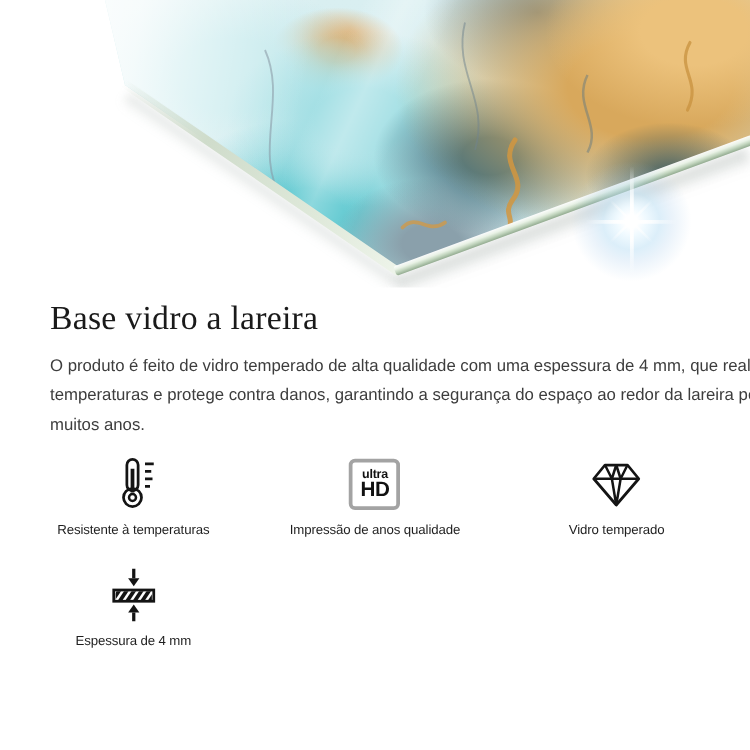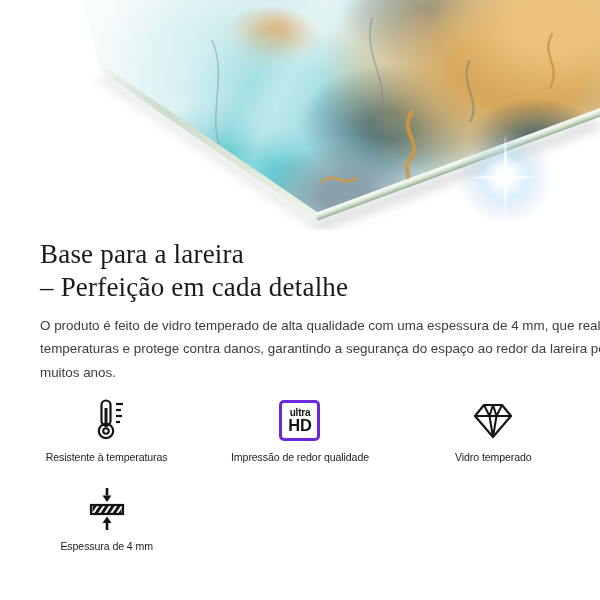--- a/index.html
+++ b/index.html
@@ -49,21 +49,21 @@
   .title{margin:8px 0 0 0;padding:0 0 0 40px;font-family:"Liberation Serif","DejaVu Serif",serif;
     font-weight:400;font-size:27px;line-height:33px;color:#1a1a1a;letter-spacing:.2px;}
   .desc{margin-top:10px;padding-left:40px;color:#3d3d3d;font-size:13.4px;line-height:23.4px;}
   .desc-line{white-space:nowrap;}
 
   
   .features{margin:10px 10px 0 10px;display:grid;grid-template-columns:repeat(3,1fr);row-gap:20px;}
   .feature{text-align:center;}
   .icon-wrap{height:52px;display:flex;align-items:center;justify-content:center;}
   .feature-label{margin-top:5px;font-size:10.6px;letter-spacing:-.1px;color:#1e1e1e;}
-  .uhd-box{width:41px;height:41px;border:3px solid #6d28d9;border-radius:5px;box-sizing:border-box;
+  .uhd-box{width:41px;height:41px;border:3px solid #a3a3a3;border-radius:5px;box-sizing:border-box;
     display:flex;flex-direction:column;justify-content:center;color:#111;}
   .uhd-top{font-size:10px;font-weight:bold;line-height:10px;letter-spacing:-.2px;}
   .uhd-bottom{font-size:16.5px;font-weight:bold;line-height:15px;letter-spacing:-.3px;}
   svg.icon{display:block;}
 </style>
 </head>
 <body>
 
 <div class="hero">
   <div class="glass-panel">
@@ -83,22 +83,21 @@
   <div class="sparkle">
     <div class="glow"></div>
     <div class="ray ray-v"></div>
     <div class="ray ray-h"></div>
     <div class="ray ray-d ray-d1"></div>
     <div class="ray ray-d ray-d2"></div>
   </div>
 </div>
 
 <h1 class="title">
-  <span>Base para a lareira</span><br>
-  <span>– Perfeição em cada detalhe</span>
+  <span>Base vidro a lareira</span><br>
 </h1>
 
 <div class="desc">
   <div class="desc-line">O produto é feito de vidro temperado de alta qualidade com uma espessura de 4 mm, que realça</div>
   <div class="desc-line">temperaturas e protege contra danos, garantindo a segurança do espaço ao redor da lareira por</div>
   <div class="desc-line">muitos anos.</div>
 </div>
 
 <div class="features">
 
@@ -118,21 +117,21 @@
     <div class="feature-label">Resistente à temperaturas</div>
   </div>
 
   <div class="feature">
     <div class="icon-wrap">
       <div class="uhd-box">
         <span class="uhd-top">ultra</span>
         <span class="uhd-bottom">HD</span>
       </div>
     </div>
-    <div class="feature-label">Impressão de redor qualidade</div>
+    <div class="feature-label">Impressão de anos qualidade</div>
   </div>
 
 
   <div class="feature">
     <div class="icon-wrap">
       <svg class="icon" width="48" height="48" viewBox="0 0 48 48">
         <path d="M15,9 L33,9 L42,20 L24,41 L6,20 Z" fill="none" stroke="#141414" stroke-width="2.2" stroke-linejoin="round"></path>
         <line x1="6" y1="20" x2="42" y2="20" stroke="#141414" stroke-width="2"></line>
         <path d="M15,9 L20.5,20 L24,41 M24,9 L20.5,20 M24,9 L27.5,20 L24,41 M33,9 L27.5,20" fill="none" stroke="#141414" stroke-width="2" stroke-linejoin="round"></path>
       </svg>

